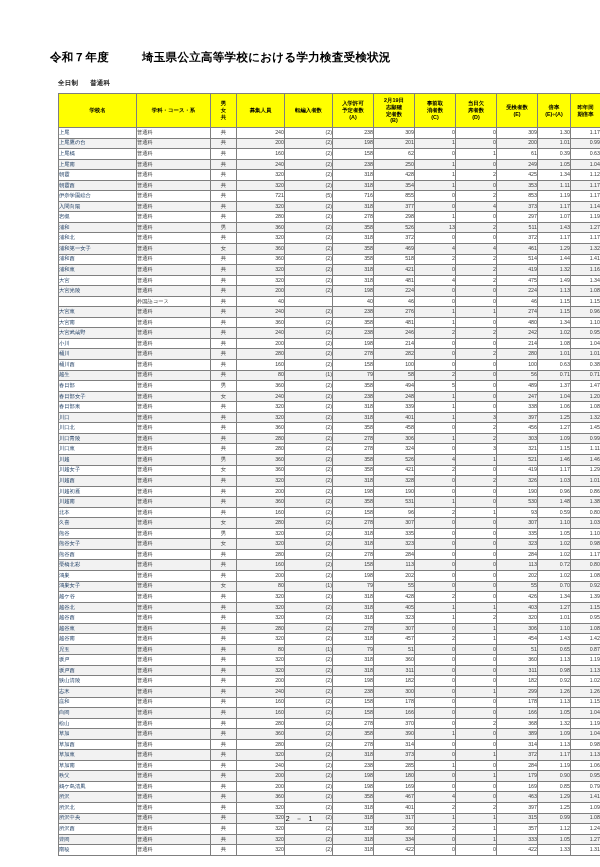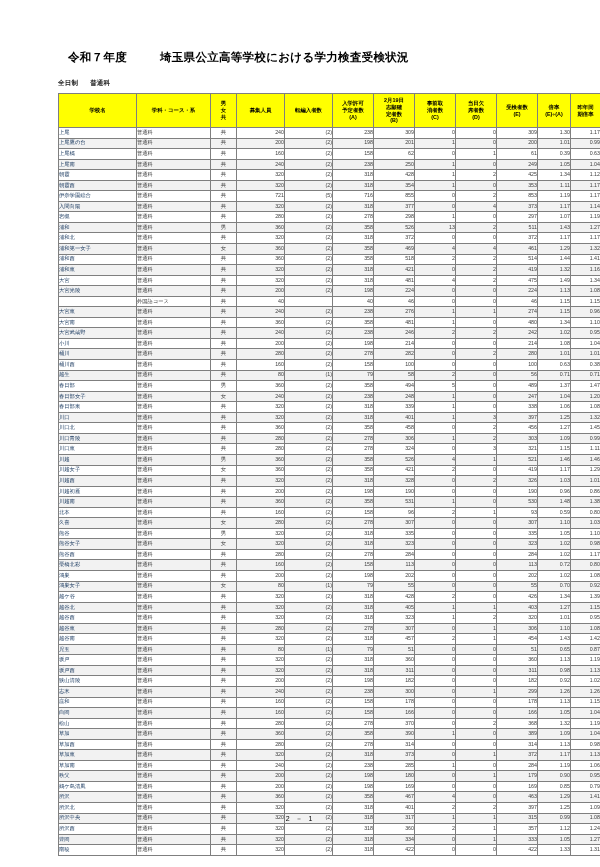--- a/index.html
+++ b/index.html
@@ -18,21 +18,21 @@
   }
   .page {
     width: 600px;
     height: 867px;
     box-sizing: border-box;
     padding: 0;
     position: relative;
   }
   .doc-title {
     position: absolute;
-    left: 68px;
+    left: 50px;
     top: 50px;
     font-size: 11.5px;
     font-weight: bold;
     letter-spacing: 0.3px;
     white-space: nowrap;
   }
   .doc-title .title-spacer {
     display: inline-block;
     width: 26px;
   }

